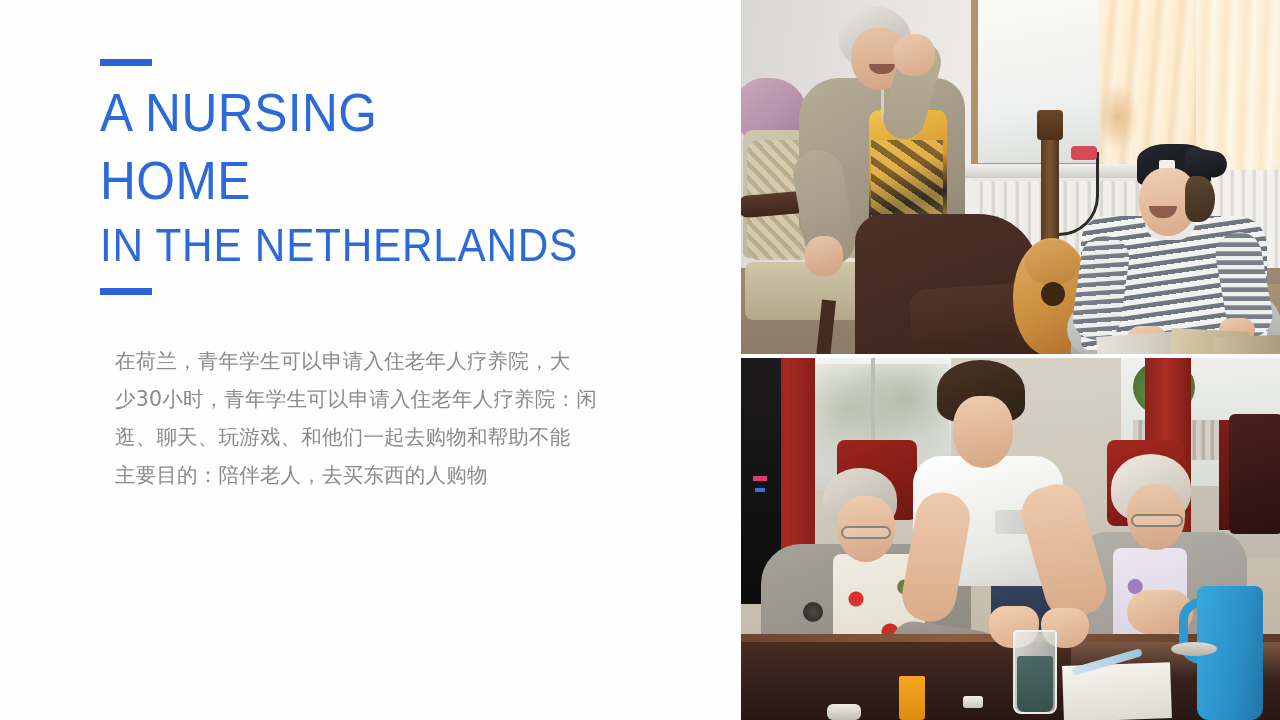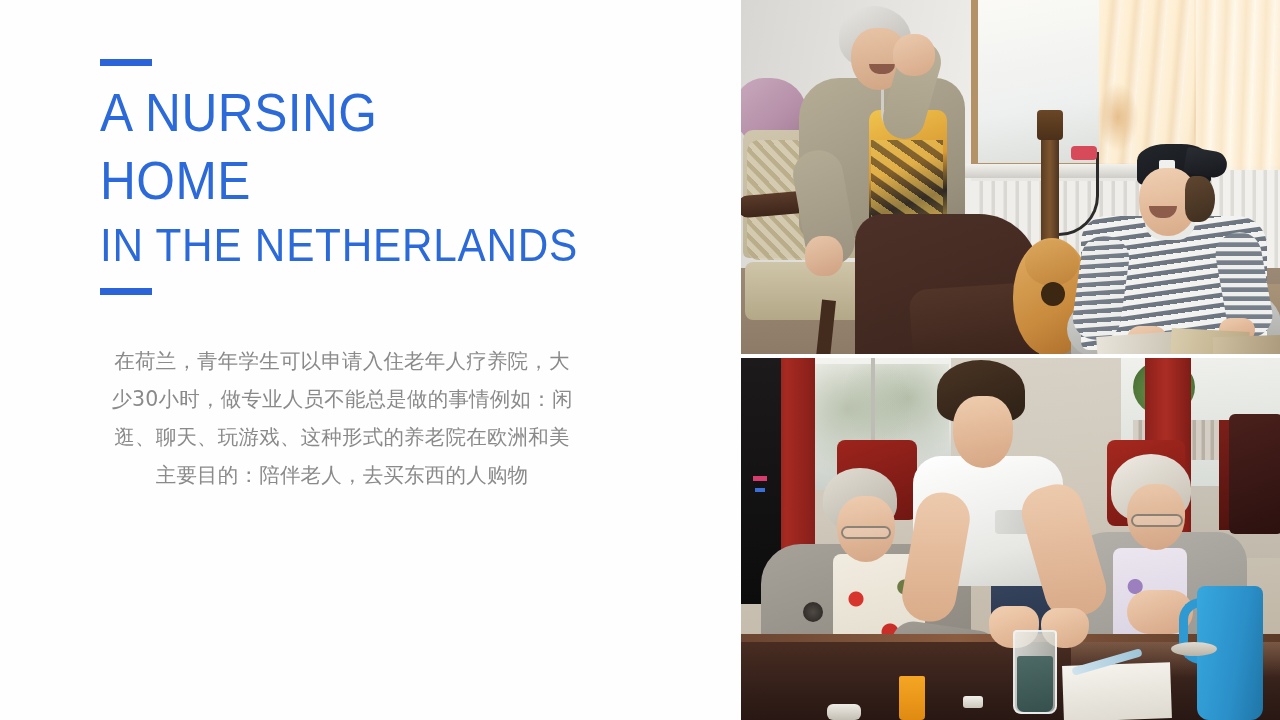--- a/index.html
+++ b/index.html
@@ -55,24 +55,23 @@
     white-space: nowrap;
     transform: scaleX(0.92);
     transform-origin: left center;
   }
   .title-line.l1 { font-size: 54px; line-height: 68px; }
   .title-line.l2 { font-size: 54px; line-height: 68px; }
   .title-line.l3 { font-size: 46px; line-height: 62px; letter-spacing: 0.8px; }
 
   .body-block {
     position: absolute;
-    left: 96px;
+    left: 115px;
     top: 342px;
     width: 492px;
-    text-align: center;
   }
 
   .body-line {
     color: #8a8a8a;
     font-family: "DejaVu Sans", "Liberation Sans", sans-serif;
     font-size: 20.5px;
     line-height: 38px;
     letter-spacing: 0.2px;
     white-space: nowrap;
   }
@@ -663,22 +662,22 @@
     <div class="title-block">
       <div class="title-line l1">A NURSING</div>
       <div class="title-line l2">HOME</div>
       <div class="title-line l3">IN THE NETHERLANDS</div>
     </div>
 
     <div class="accent-bar bottom"></div>
 
     <div class="body-block">
       <div class="body-line">在荷兰，青年学生可以申请入住老年人疗养院，大</div>
-      <div class="body-line">少30小时，做专业人员不能总是做的事情例如：闲</div>
-      <div class="body-line">逛、聊天、玩游戏、这种形式的养老院在欧洲和美</div>
+      <div class="body-line">少30小时，青年学生可以申请入住老年人疗养院：闲</div>
+      <div class="body-line">逛、聊天、玩游戏、和他们一起去购物和帮助不能</div>
       <div class="body-line">主要目的：陪伴老人，去买东西的人购物</div>
     </div>
 
   </div>
 
   <div class="photo-col">
 
     <div class="photo top">
       <div class="ph-inner">
         <div class="p1-wall"></div>

